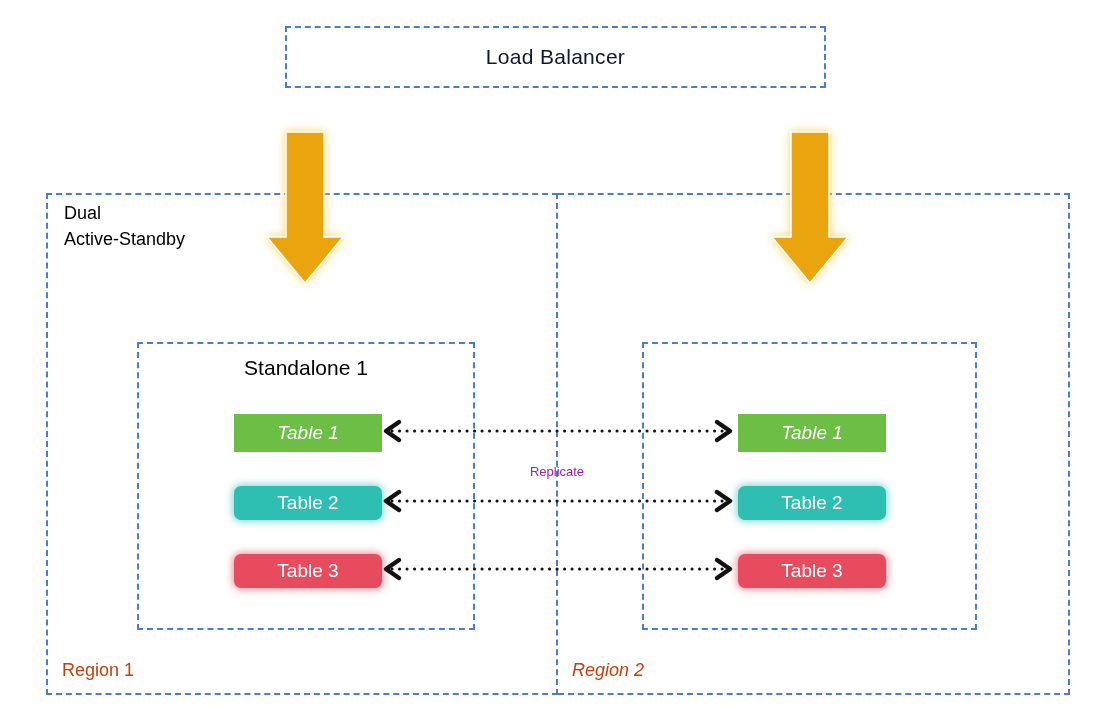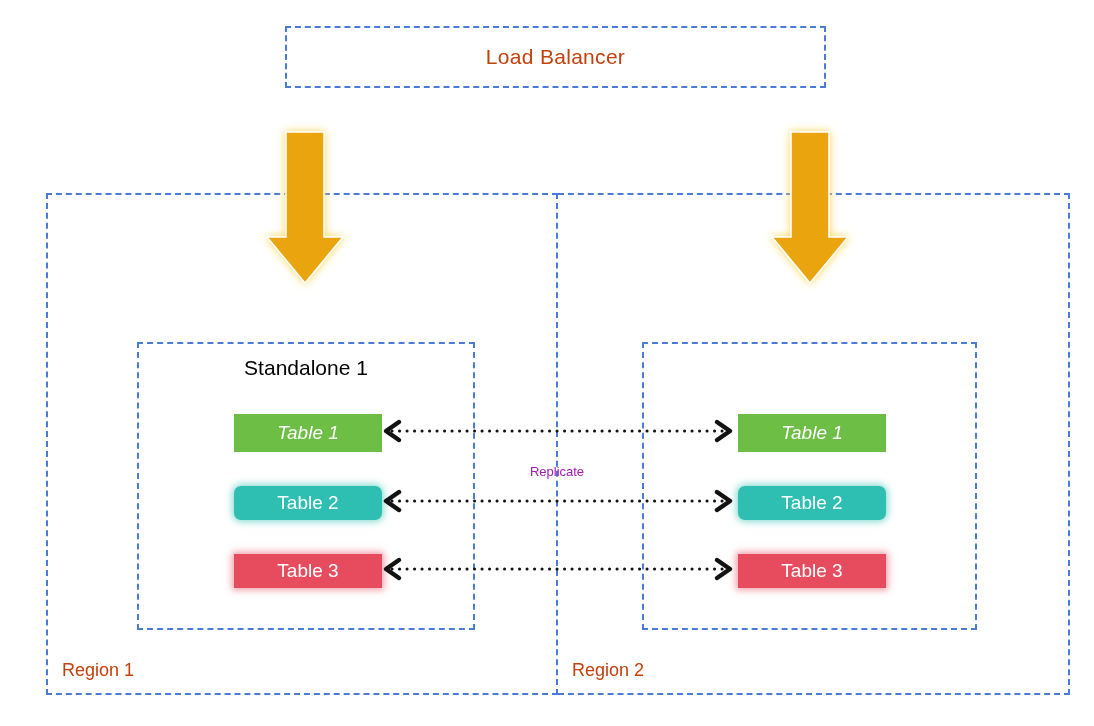--- a/index.html
+++ b/index.html
@@ -22,26 +22,26 @@
     background: transparent;
   }
   
   .lb-box {
     left: 285px; top: 26px;
     width: 541px; height: 62px;
     display: flex; align-items: center; justify-content: center;
   }
   .lb-text {
     font-size: 21px;
-    color: #c2410c;
+    color: #0f172a;
     letter-spacing: 0.3px;
   }
   
   .region-1 { left: 46px; top: 193px; width: 512px; height: 502px; }
-  .region-2 { left: 558px; top: 193px; width: 512px; height: 502px; border-left: none; }
+  .region-2 { left: 558px; top: 193px; width: 512px; height: 502px; border-left: none; font-style: italic; }
   .dual-label {
     position: absolute;
     left: 16px; top: 5px;
     font-size: 18px;
     color: #000000;
     line-height: 1.45;
   }
   .region-label {
     position: absolute;
     left: 14px; bottom: 12px;
@@ -62,21 +62,21 @@
   .chip {
     position: absolute;
     width: 148px;
     display: flex; align-items: center; justify-content: center;
     color: #ffffff;
     font-size: 19px;
   }
   .chip-1 { top: 70px; height: 38px; background: #6cbe45; font-style: italic; }
   .chip-2 { top: 142px; height: 34px; background: #2fbfb2; border-radius: 7px;
             box-shadow: 0 0 7px 2px rgba(47,191,178,0.55); }
-  .chip-3 { top: 210px; height: 34px; background: #e74b5e; border-radius: 0;
+  .chip-3 { top: 210px; height: 34px; background: #e74b5e; border-radius: 7px;
             box-shadow: 0 0 7px 2px rgba(231,75,94,0.55); }
   .chips-left  .chip { left: 95px; }
   .chips-right .chip { left: 94px; }
   
   .overlay {
     position: absolute;
     left: 0; top: 0;
     pointer-events: none;
   }
   .big-arrow {
@@ -109,20 +109,24 @@
 </head>
 <body>
 
 <div class="canvas">
 
   <div class="dashed-box lb-box">
     <span class="lb-text">Load Balancer</span>
   </div>
 
   <div class="dashed-box region-1">
+    <div class="dual-label">
+      <div>Dual</div>
+      <div>Active-Standby</div>
+    </div>
     <div class="region-label">Region 1</div>
   </div>
 
   <div class="dashed-box region-2">
     <div class="region-label">Region 2</div>
   </div>
 
   <div class="dashed-box standalone-1 chips-left">
     <div class="standalone-title">Standalone 1</div>
     <div class="chip chip-1">Table 1</div>

